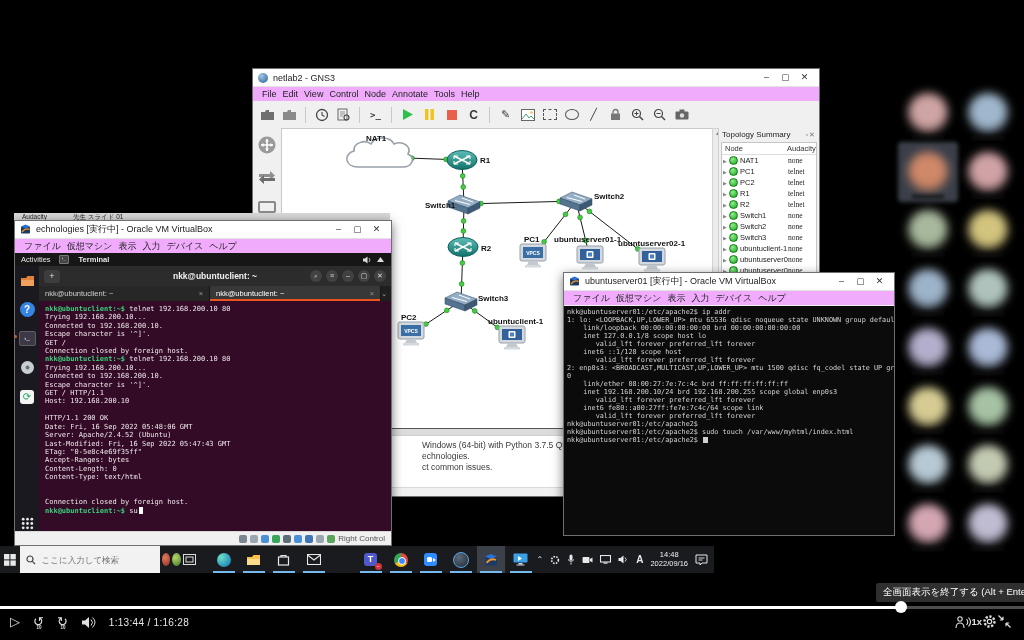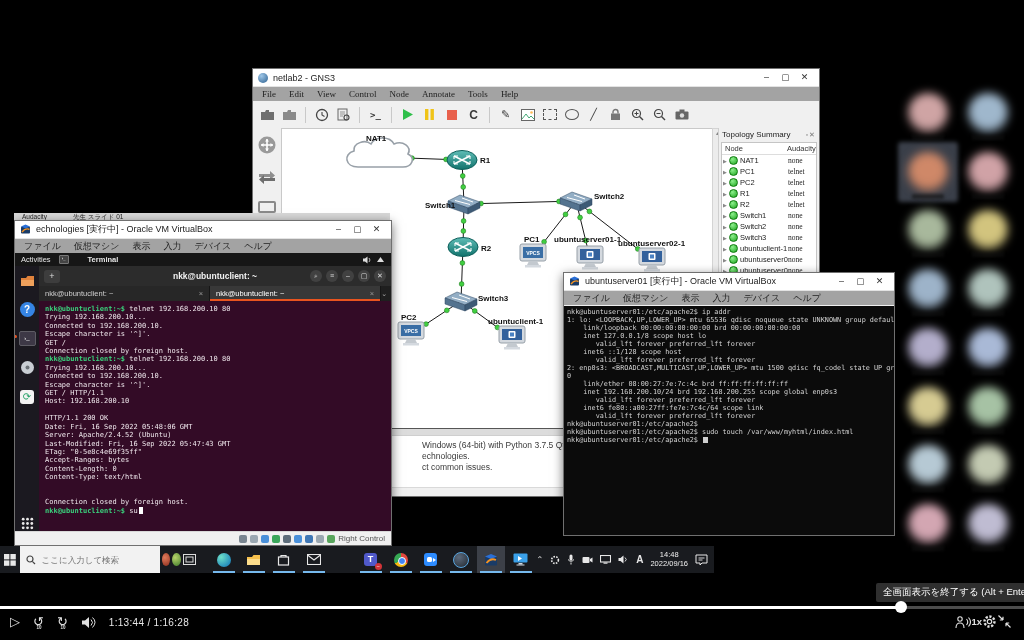--- a/index.html
+++ b/index.html
@@ -4,21 +4,21 @@
 <style>
   html,body{margin:0;padding:0;background:#000;}
   #stage{position:relative;width:1024px;height:640px;background:#000;overflow:hidden;
          font-family:"Liberation Sans",sans-serif;-webkit-font-smoothing:antialiased;}
   .abs{position:absolute;}
   
   .win{position:absolute;border:1px solid #707070;background:#f0f0f0;box-shadow:0 3px 10px rgba(0,0,0,.55);}
   .titlebar{height:17px;background:#ffffff;display:flex;align-items:center;gap:5px;padding:0 5px;font-size:9px;color:#1c1c1c;border-bottom:1px solid #e3e3e3;}
   .winbtns{margin-left:auto;display:flex;}
   .winbtn{width:19px;height:15px;text-align:center;font-size:9px;line-height:15px;color:#333;}
-  .menubar{display:flex;gap:13px;align-items:center;padding:0 9px;font-size:9px;color:#222;background:#a3a3a3;height:14px;font-family:Liberation Serif, serif;}
+  .menubar{display:flex;gap:6px;align-items:center;padding:0 9px;font-size:9px;color:#222;background:#f0abfc;height:14px;}
   .menubar span{white-space:nowrap;}
   
   #gns3{left:252px;top:68px;width:566px;height:427px;z-index:1;}
   #gns3-toolbar{display:flex;align-items:center;gap:5px;height:27px;padding:0 6px;background:#f0f0f0;border-bottom:1px solid #d5d5d5;}
   .tbi{width:17px;height:17px;display:flex;align-items:center;justify-content:center;font-size:12px;color:#3c3c3c;}
   .tbsep{width:1px;height:16px;background:#c9c9c9;margin:0 2px;}
   #gns3-body{position:absolute;left:0;top:59px;right:0;bottom:8px;display:flex;}
   #gns3-sidebar{width:28px;background:#f0f0f0;border-right:1px solid #d0d0d0;display:flex;flex-direction:column;align-items:center;padding-top:6px;gap:10px;}
   .cat{width:22px;height:22px;display:flex;align-items:center;justify-content:center;color:#8a8a8a;font-size:15px;}
   #gns3-canvas{position:absolute;left:28px;top:0;width:430px;height:299px;background:#fff;border:1px solid #c9c9c9;overflow:hidden;}
@@ -489,21 +489,21 @@
           <span>ファイル</span>
           <span>仮想マシン</span>
           <span>表示</span>
           <span>入力</span>
           <span>デバイス</span>
           <span>ヘルプ</span>
         </div>
       <div class="vmscreen" id="client-screen">
         <div id="ubuntu-topbar">
           <span>Activities</span>
-          <span style="display:flex;align-items:center;gap:19px;font-weight:bold;">
+          <span style="display:flex;align-items:center;gap:10px;font-weight:bold;">
             <span style="width:8px;height:7px;background:#444;border:1px solid #777;border-radius:1px;font-size:4px;color:#fff;line-height:6px;text-align:center;">›_</span>
             <span>Terminal</span>
           </span>
           <span id="ubuntu-status">
             <svg width="9" height="8">
                 <path d="M0 2.5h2l2.5-2v7l-2.5-2H0z" fill="#ddd"></path>
                 <path d="M6 2q2 2 0 4" stroke="#ddd" fill="none" stroke-width="0.8"></path>
               </svg>
             <svg width="9" height="8">
                 <path d="M1 6 L4.5 1 L8 6 z" fill="#ddd"></path>

